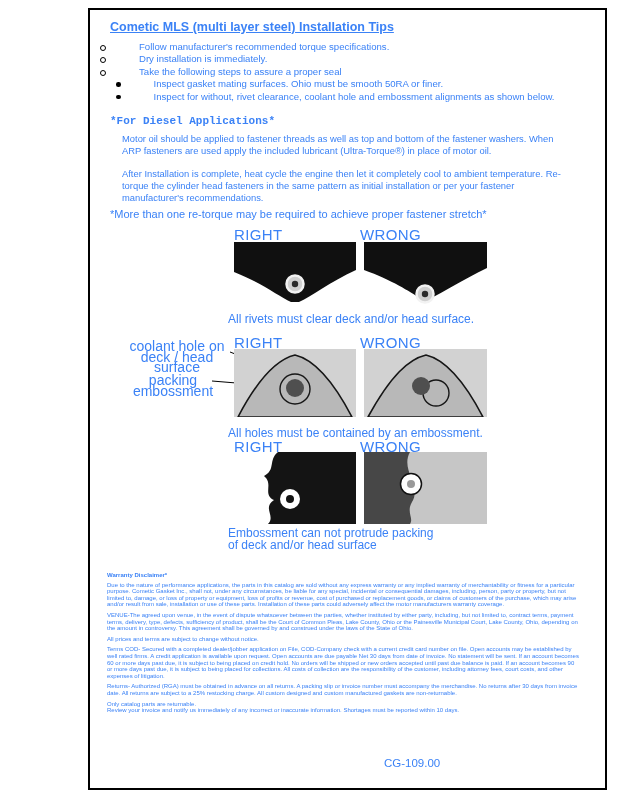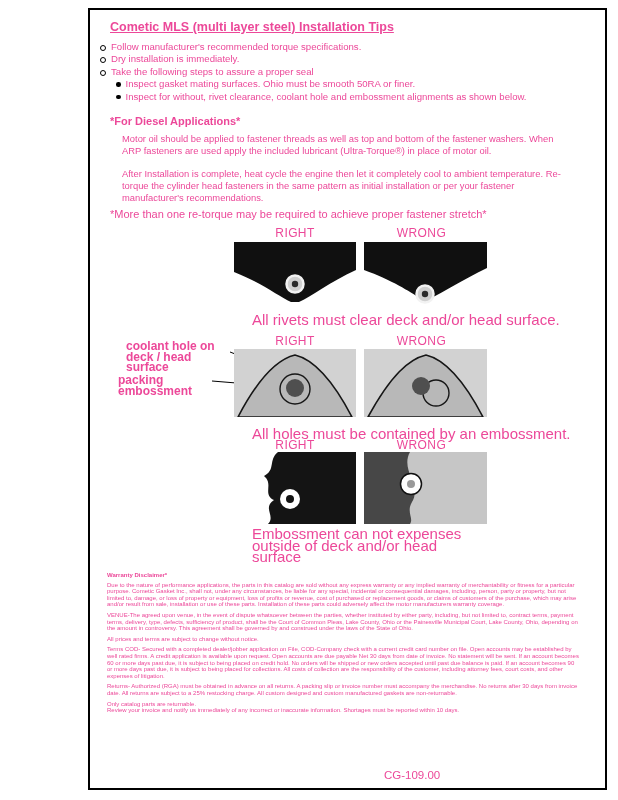--- a/index.html
+++ b/index.html
@@ -2,84 +2,84 @@
 <html><head>
 <meta charset="utf-8">
 <style>
   html, body { margin: 0; padding: 0; background: #ffffff; }
   .page {
     position: relative;
     width: 618px;
     height: 800px;
     background: #ffffff;
     font-family: "Liberation Sans", sans-serif;
-    color: #ec4899;
+    color: #3b82f6;
     overflow: hidden;
   }
   .frame {
     position: absolute;
     left: 88px; top: 8px;
     width: 519px; height: 782px;
     border: 2px solid #000;
     box-sizing: border-box;
   }
   .title {
     position: absolute; left: 110px; top: 20px;
     font-size: 12.5px; font-weight: bold; text-decoration: underline;
     white-space: nowrap;
   }
   .tips { position: absolute; left: 100px; top: 41px; font-size: 9.6px; line-height: 12.4px; }
-  .tip-row { display: flex; align-items: flex-start; }
+  .tip-row { display: flex; align-items: flex-start; gap: 28px; }
   .tip-row.sub { margin-left: 16px; }
   .b-circle {
     width: 4px; height: 4px; border: 1px solid #000; border-radius: 50%;
     margin: 4px 5px 0 0; flex: 0 0 auto;
   }
   .b-dot {
     width: 4.5px; height: 4.5px; background: #000; border-radius: 50%;
     margin: 4px 5px 0 0; flex: 0 0 auto;
   }
-  .diesel-heading { position: absolute; left: 110px; top: 115px; font-size: 11px; font-weight: bold; }
+  .diesel-heading { position: absolute; left: 110px; top: 115px; font-size: 11px; font-weight: bold; font-family: Liberation Mono, monospace; }
   .para { position: absolute; left: 110px; width: 440px; font-size: 9.4px; line-height: 11.8px; margin-left: 12px; }
   .para1 { top: 133px; }
   .para2 { top: 168px; }
   .note  { position: absolute; left: 110px; top: 208px; font-size: 11px; }
 
-  .dlabel { position: absolute; text-align: center; font-size: 12px; letter-spacing: 0.4px; }
+  .dlabel { position: absolute; font-size: 15px; letter-spacing: 0.4px; }
   .dl-left  { left: 234px; width: 122px; }
   .dl-right { left: 360px; width: 123px; }
   .row1-l { top: 226px; } .row2-l { top: 334px; } .row3-l { top: 438px; }
 
   .diagram { position: absolute; display: block; }
   .d-r1-right { left: 234px; top: 242px; }
   .d-r1-wrong { left: 364px; top: 242px; }
   .d-r2-right { left: 234px; top: 349px; }
   .d-r2-wrong { left: 364px; top: 349px; }
   .d-r3-right { left: 234px; top: 452px; }
   .d-r3-wrong { left: 364px; top: 452px; }
 
-  .caption { position: absolute; left: 252px; font-size: 15px; line-height: 11.5px; }
+  .caption { position: absolute; left: 228px; font-size: 12px; line-height: 11.5px; }
   .cap1 { top: 314px; }
   .cap2 { top: 420px; margin-top: 8px; }
   .cap3 { top: 528px; width: 214px; }
 
-  .side-label { position: absolute; text-align: left; font-size: 12px; line-height: 10.6px; font-weight: bold; }
+  .side-label { position: absolute; text-align: center; font-size: 14px; line-height: 10.6px; }
   .coolant-label { left: 126px; top: 341px; width: 102px; }
   .emboss-label  { left: 118px; top: 375px; width: 110px; }
   .connector { position: absolute; left: 203px; top: 344px; pointer-events: none; }
 
   .legal {
     position: absolute; left: 107px; top: 572px; width: 474px;
     font-size: 6px; line-height: 6.6px;
   }
   .legal-heading { font-weight: bold; margin: 0 0 3px 0; }
   .legal p { margin: 0 0 4px 0; }
   .legal p.nogap { margin-bottom: 0; }
 
-  .page-code { position: absolute; left: 384px; top: 757px; font-size: 11.5px; margin-top: 12px; }
+  .page-code { position: absolute; left: 384px; top: 757px; font-size: 11.5px; }
 </style>
 </head>
 <body>
 
 <div class="page">
   <div class="frame"></div>
 
   <div class="title">Cometic MLS (multi layer steel) Installation Tips</div>
 
   <div class="tips">
@@ -162,21 +162,21 @@
     <path d="M122,0 L122,72 L34,72 C42,64 28,56 40,48 C28,42 40,32 30,24 C42,18 34,8 44,0 Z" fill="#141414"></path>
     <circle cx="56" cy="47" r="10" fill="#ffffff"></circle>
     <circle cx="56" cy="47" r="4" fill="#141414"></circle>
   </svg>
   <svg class="diagram d-r3-wrong" width="123" height="72" viewBox="0 0 123 72">
     <rect width="123" height="72" fill="#c6c6c6"></rect>
     <path d="M0,0 L46,0 C36,18 58,34 48,50 C42,60 50,66 46,72 L0,72 Z" fill="#474747"></path>
     <circle cx="47" cy="32" r="10.5" fill="#ffffff" stroke="#111111" stroke-width="1.5"></circle>
     <circle cx="47" cy="32" r="4" fill="#9a9a9a"></circle>
   </svg>
-  <div class="caption cap3">Embossment can not expenses outside of deck and/or head surface</div>
+  <div class="caption cap3">Embossment can not protrude packing of deck and/or head surface</div>
 
   <div class="legal">
     <div class="legal-heading">Warranty Disclaimer*</div>
     <p>Due to the nature of performance applications, the parts in this catalog are sold without any express warranty or any implied warranty of merchantability or fitness for a particular purpose.  Cometic Gasket Inc., shall not, under any circumstances, be liable for any special, incidental or consequential damages, including, person, party or property, but not limited to, damage, or loss of property or equipment, loss of profits or revenue, cost of purchased or replacement goods, or claims of customers of the purchase, which may arise and/or result from sale, installation or use of these parts.  Installation of these parts could adversely affect the motor manufacturers warranty coverage.</p>
     <p>VENUE-The agreed upon venue, in the event of dispute whatsoever between the parties, whether instituted by either party, including, but not limited to, contract terms, payment terms, delivery, type, defects, sufficiency of product, shall be the Court of Common Pleas, Lake County, Ohio or the Painesville Municipal Court, Lake County, Ohio, depending on the amount in controversy. This agreement shall be governed by and construed under the laws of the State of Ohio.</p>
     <p>All prices and terms are subject to change without notice.</p>
     <p>Terms COD- Secured with a completed dealer/jobber application on File, COD-Company check with a current credit card number on file.  Open accounts may be established by well rated firms.  A credit application is available upon request.  Open accounts are due payable Net 30 days from date of invoice.  No statement will be sent.  If an account becomes 60 or more days past due, it is subject to being placed on credit hold.  No orders will be shipped or new orders accepted until past due balance is paid.  If an account becomes 90 or more days past due, it is subject to being placed for collections.  All costs of collection are the responsibility of the customer, including attorney fees, court costs, and other expenses of litigation.</p>
     <p>Returns- Authorized (RGA) must be obtained in advance on all returns.  A packing slip or invoice number must accompany the merchandise.  No returns after 30 days from invoice date.  All returns are subject to a 25% restocking charge.  All custom designed and custom manufactured gaskets are non-returnable.</p>
     <p class="nogap">Only catalog parts are returnable.</p>
     <p class="nogap">Review your invoice and notify us immediately of any incorrect or inaccurate information.  Shortages must be reported within 10 days.</p>

